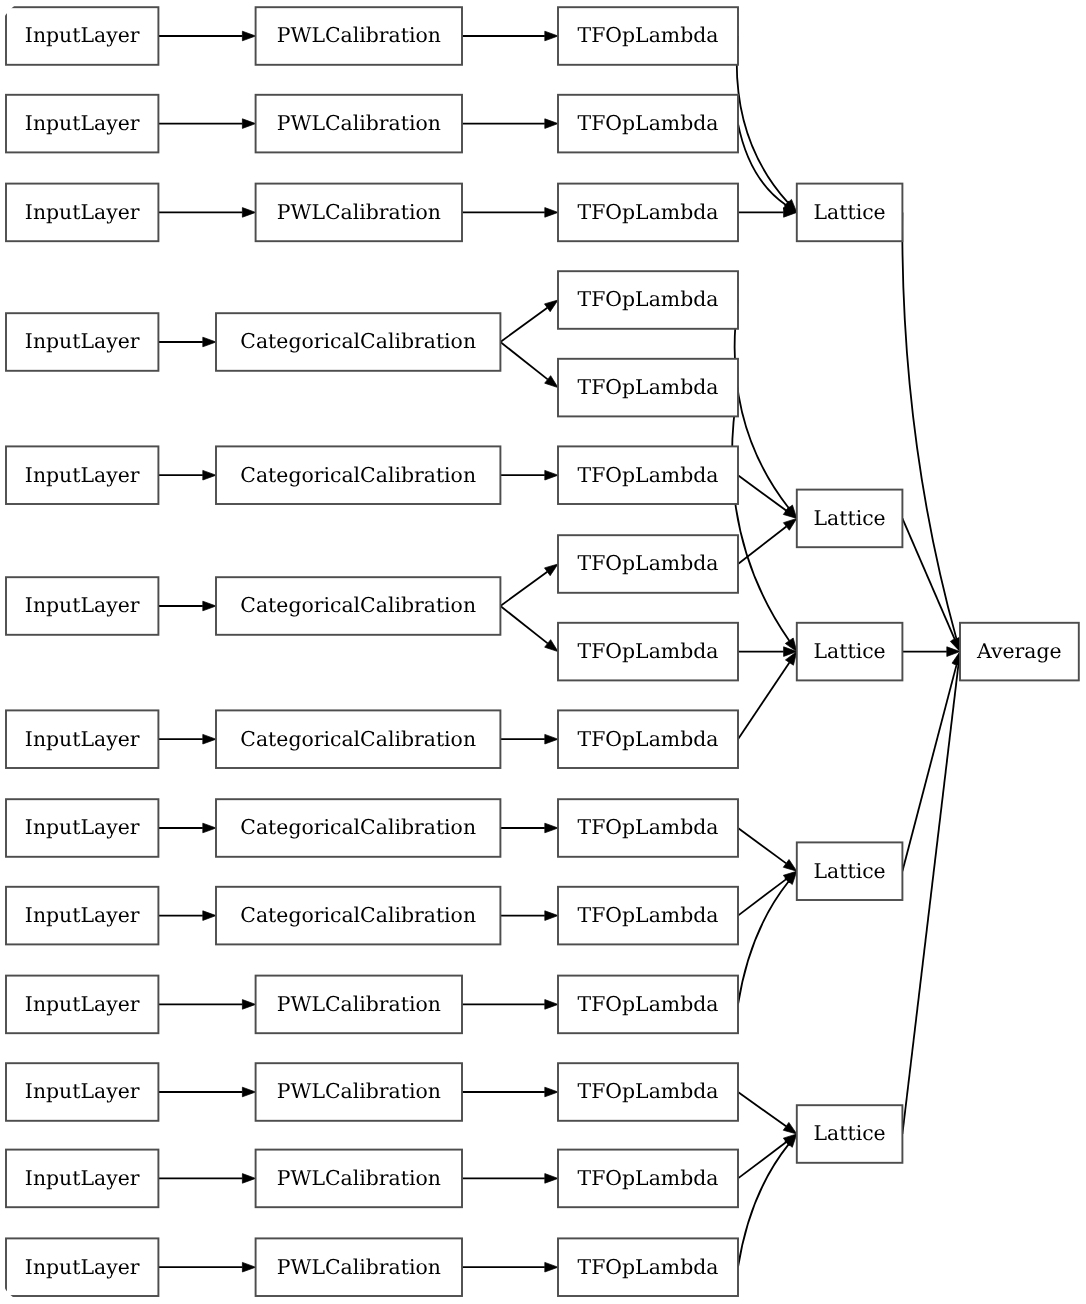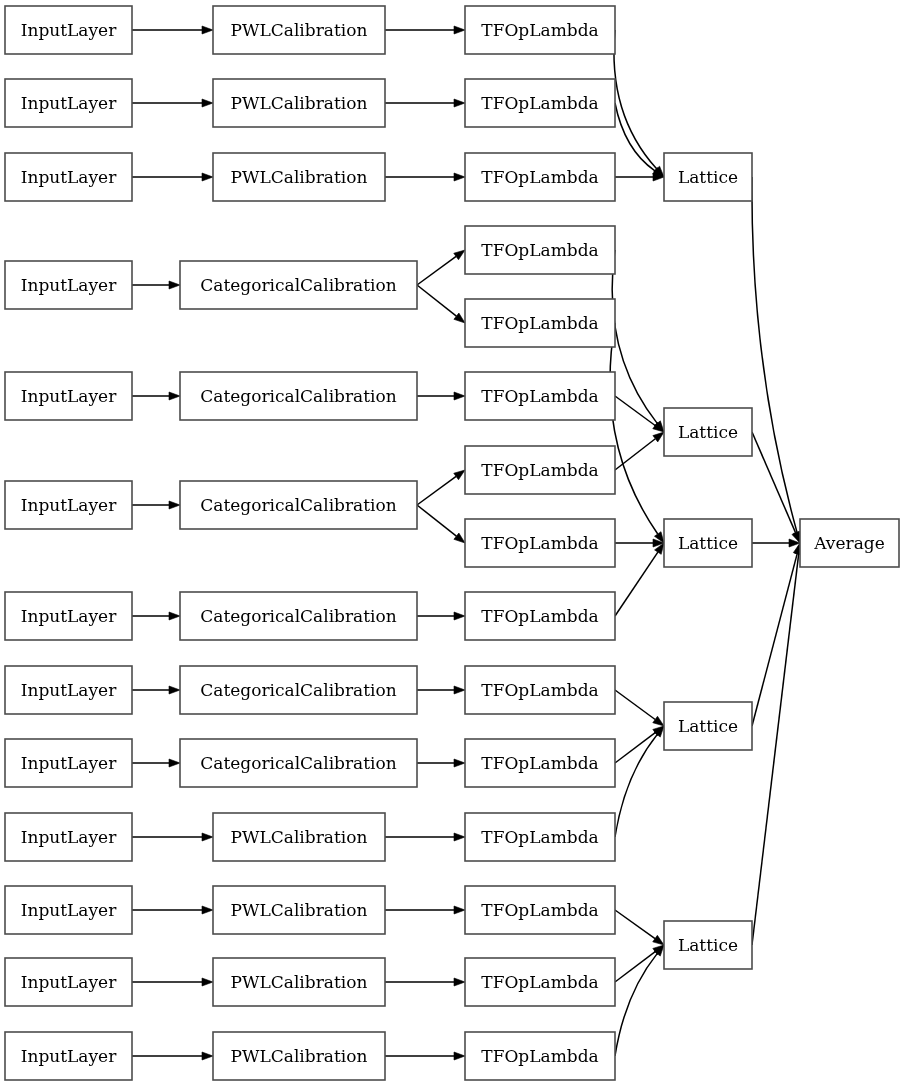--- a/index.html
+++ b/index.html
@@ -7,20 +7,21 @@
     padding: 0;
     background: #ffffff;
   }
   #graph-root {
     position: relative;
     width: 905px;
     height: 1087px;
     background: #ffffff;
     font-family: "DejaVu Serif", "Liberation Serif", serif;
     overflow: hidden;
+    border-radius: 28px;
   }
   svg#graph-canvas {
     position: absolute;
     left: 0;
     top: 0;
     width: 905px;
     height: 1087px;
   }
   .node-rect {
     fill: #ffffff;

